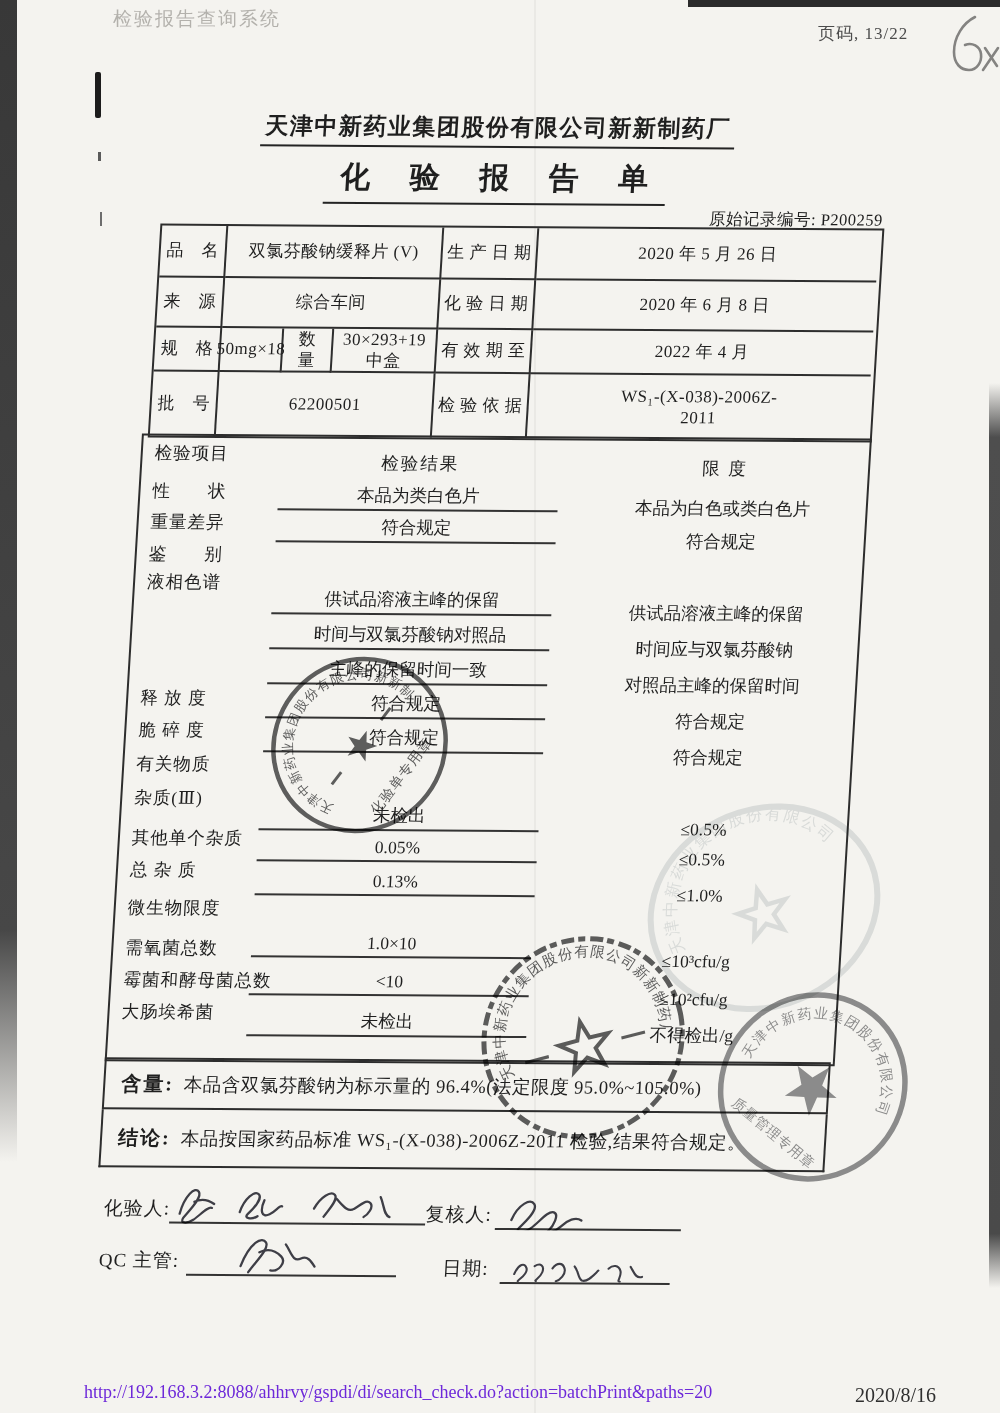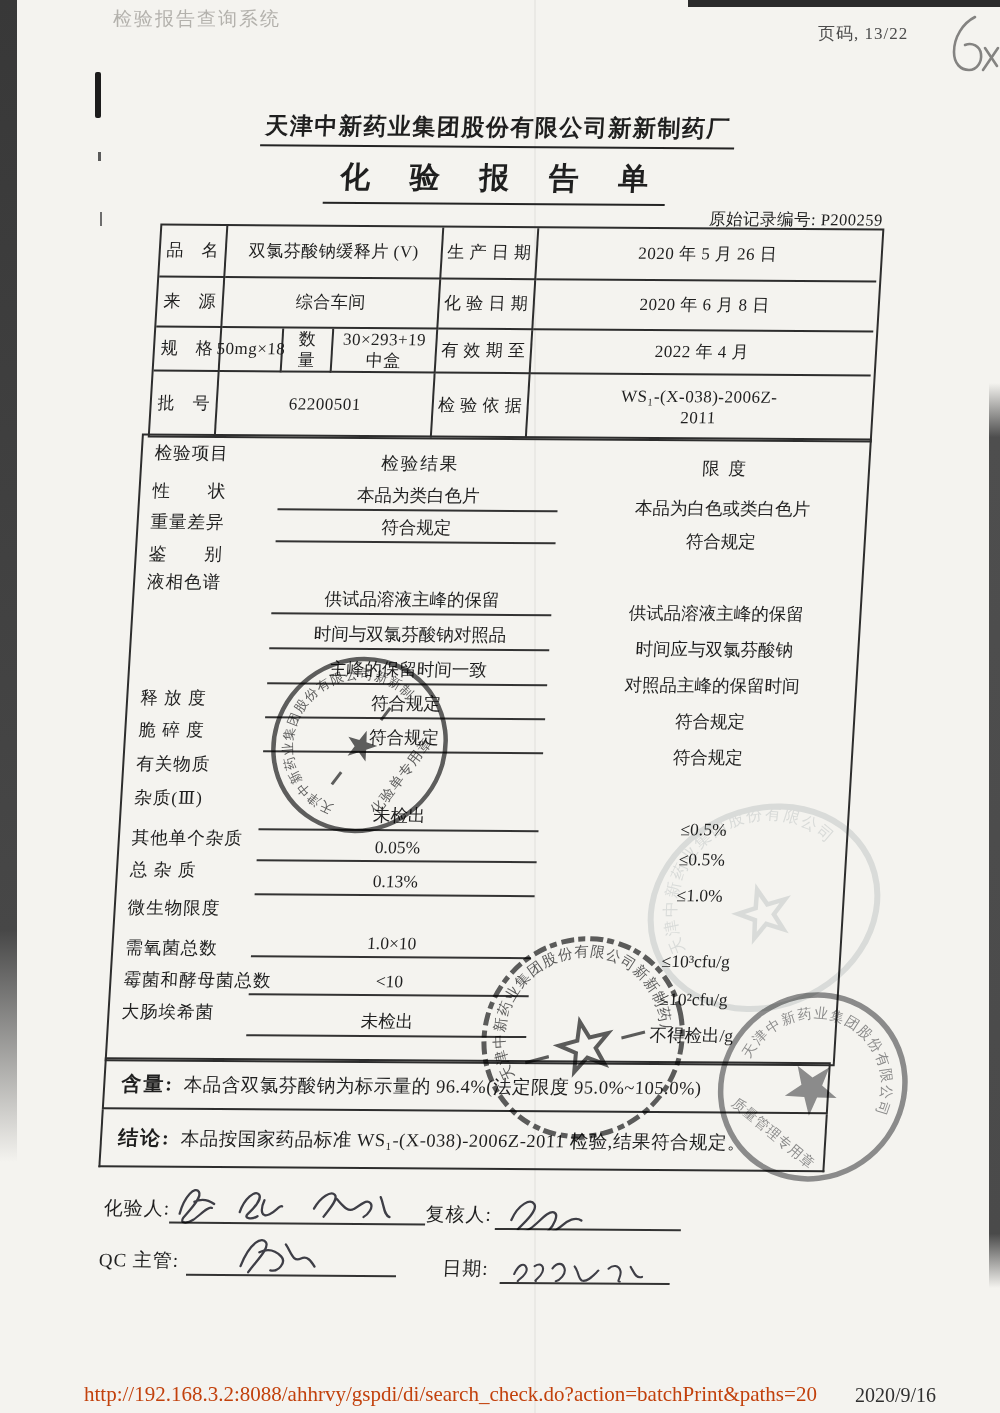--- a/index.html
+++ b/index.html
@@ -60,21 +60,21 @@
         display:flex;align-items:center;padding-left:16px;box-sizing:border-box;}
   .row-label{font-size:20px;font-weight:bold;letter-spacing:2px;margin-right:10px;white-space:nowrap;}
   .row-text{font-size:18.5px;letter-spacing:0.5px;white-space:nowrap;}
 
   .sig-label{position:absolute;font-size:19px;letter-spacing:1px;white-space:nowrap;}
   .sig-line{position:absolute;border-bottom:2px solid #333;}
 
   .stamp{position:absolute;mix-blend-mode:multiply;}
   .ink{position:absolute;mix-blend-mode:multiply;}
 
-  .url{left:84px;top:1382px;font-size:21px;color:#c2410c;white-space:nowrap;}
+  .url{left:84px;top:1382px;font-size:18px;color:#6d28d9;white-space:nowrap;}
   .url-date{left:855px;top:1384px;font-size:20px;color:#2f2f2f;}
 </style>
 </head>
 <body>
 
 <div class="abs edge-left"></div>
 <div class="abs edge-topright"></div>
 <div class="abs edge-right"></div>
 <div class="abs mark1"></div>
 <div class="abs mark2"></div>
@@ -286,13 +286,13 @@
     <text font-size="14" fill="#7f7f7f" letter-spacing="1.5">
       <textPath href="#arcD">天津中新药业集团股份有限公司</textPath>
     </text>
     <polygon points="0,-17 4,-5.5 16.2,-5.3 6.5,2.1 10,13.8 0,6.8 -10,13.8 -6.5,2.1 -16.2,-5.3 -4,-5.5" transform="translate(102,104) scale(1.6)" fill="#7f7f7f"></polygon>
     <text x="102" y="166" text-anchor="middle" font-size="14" fill="#7f7f7f" letter-spacing="1">质量管理专用章</text>
   </svg>
 
 </div>
 
 <div class="abs url">http://192.168.3.2:8088/ahhrvy/gspdi/di/search_check.do?action=batchPrint&amp;paths=20</div>
-<div class="abs url-date">2020/9/16</div>
+<div class="abs url-date">2020/8/16</div>
 
 </body></html>

